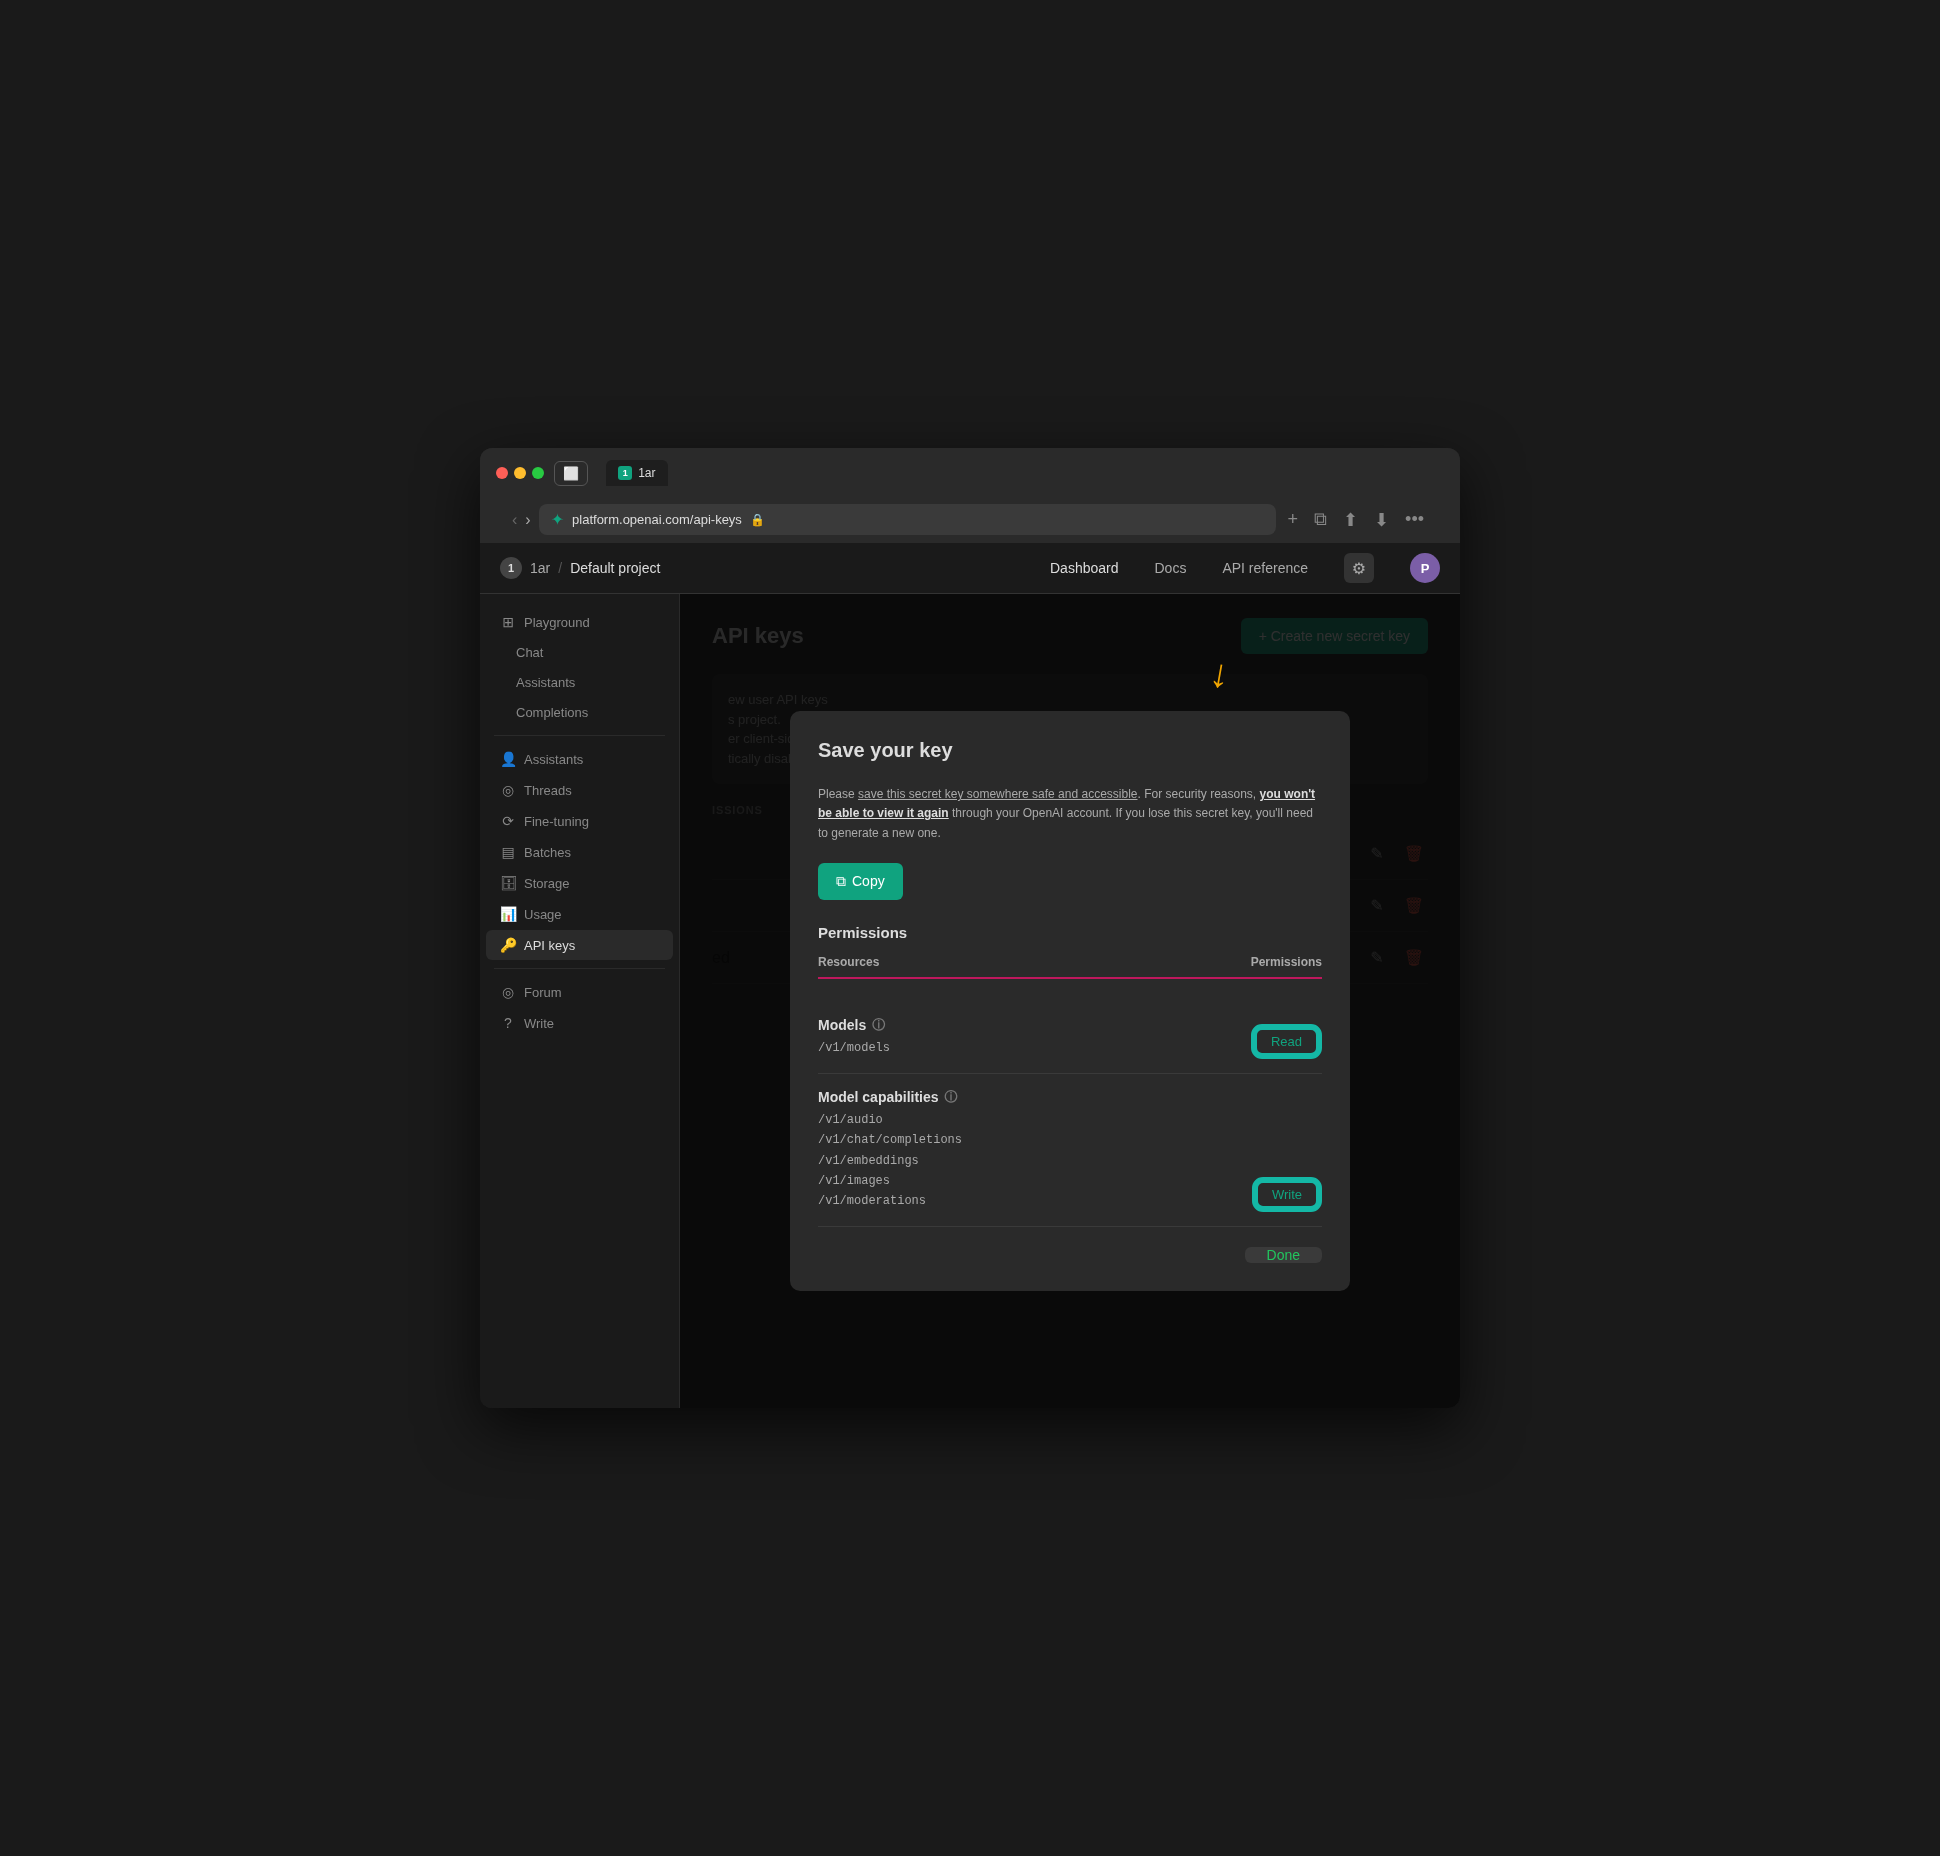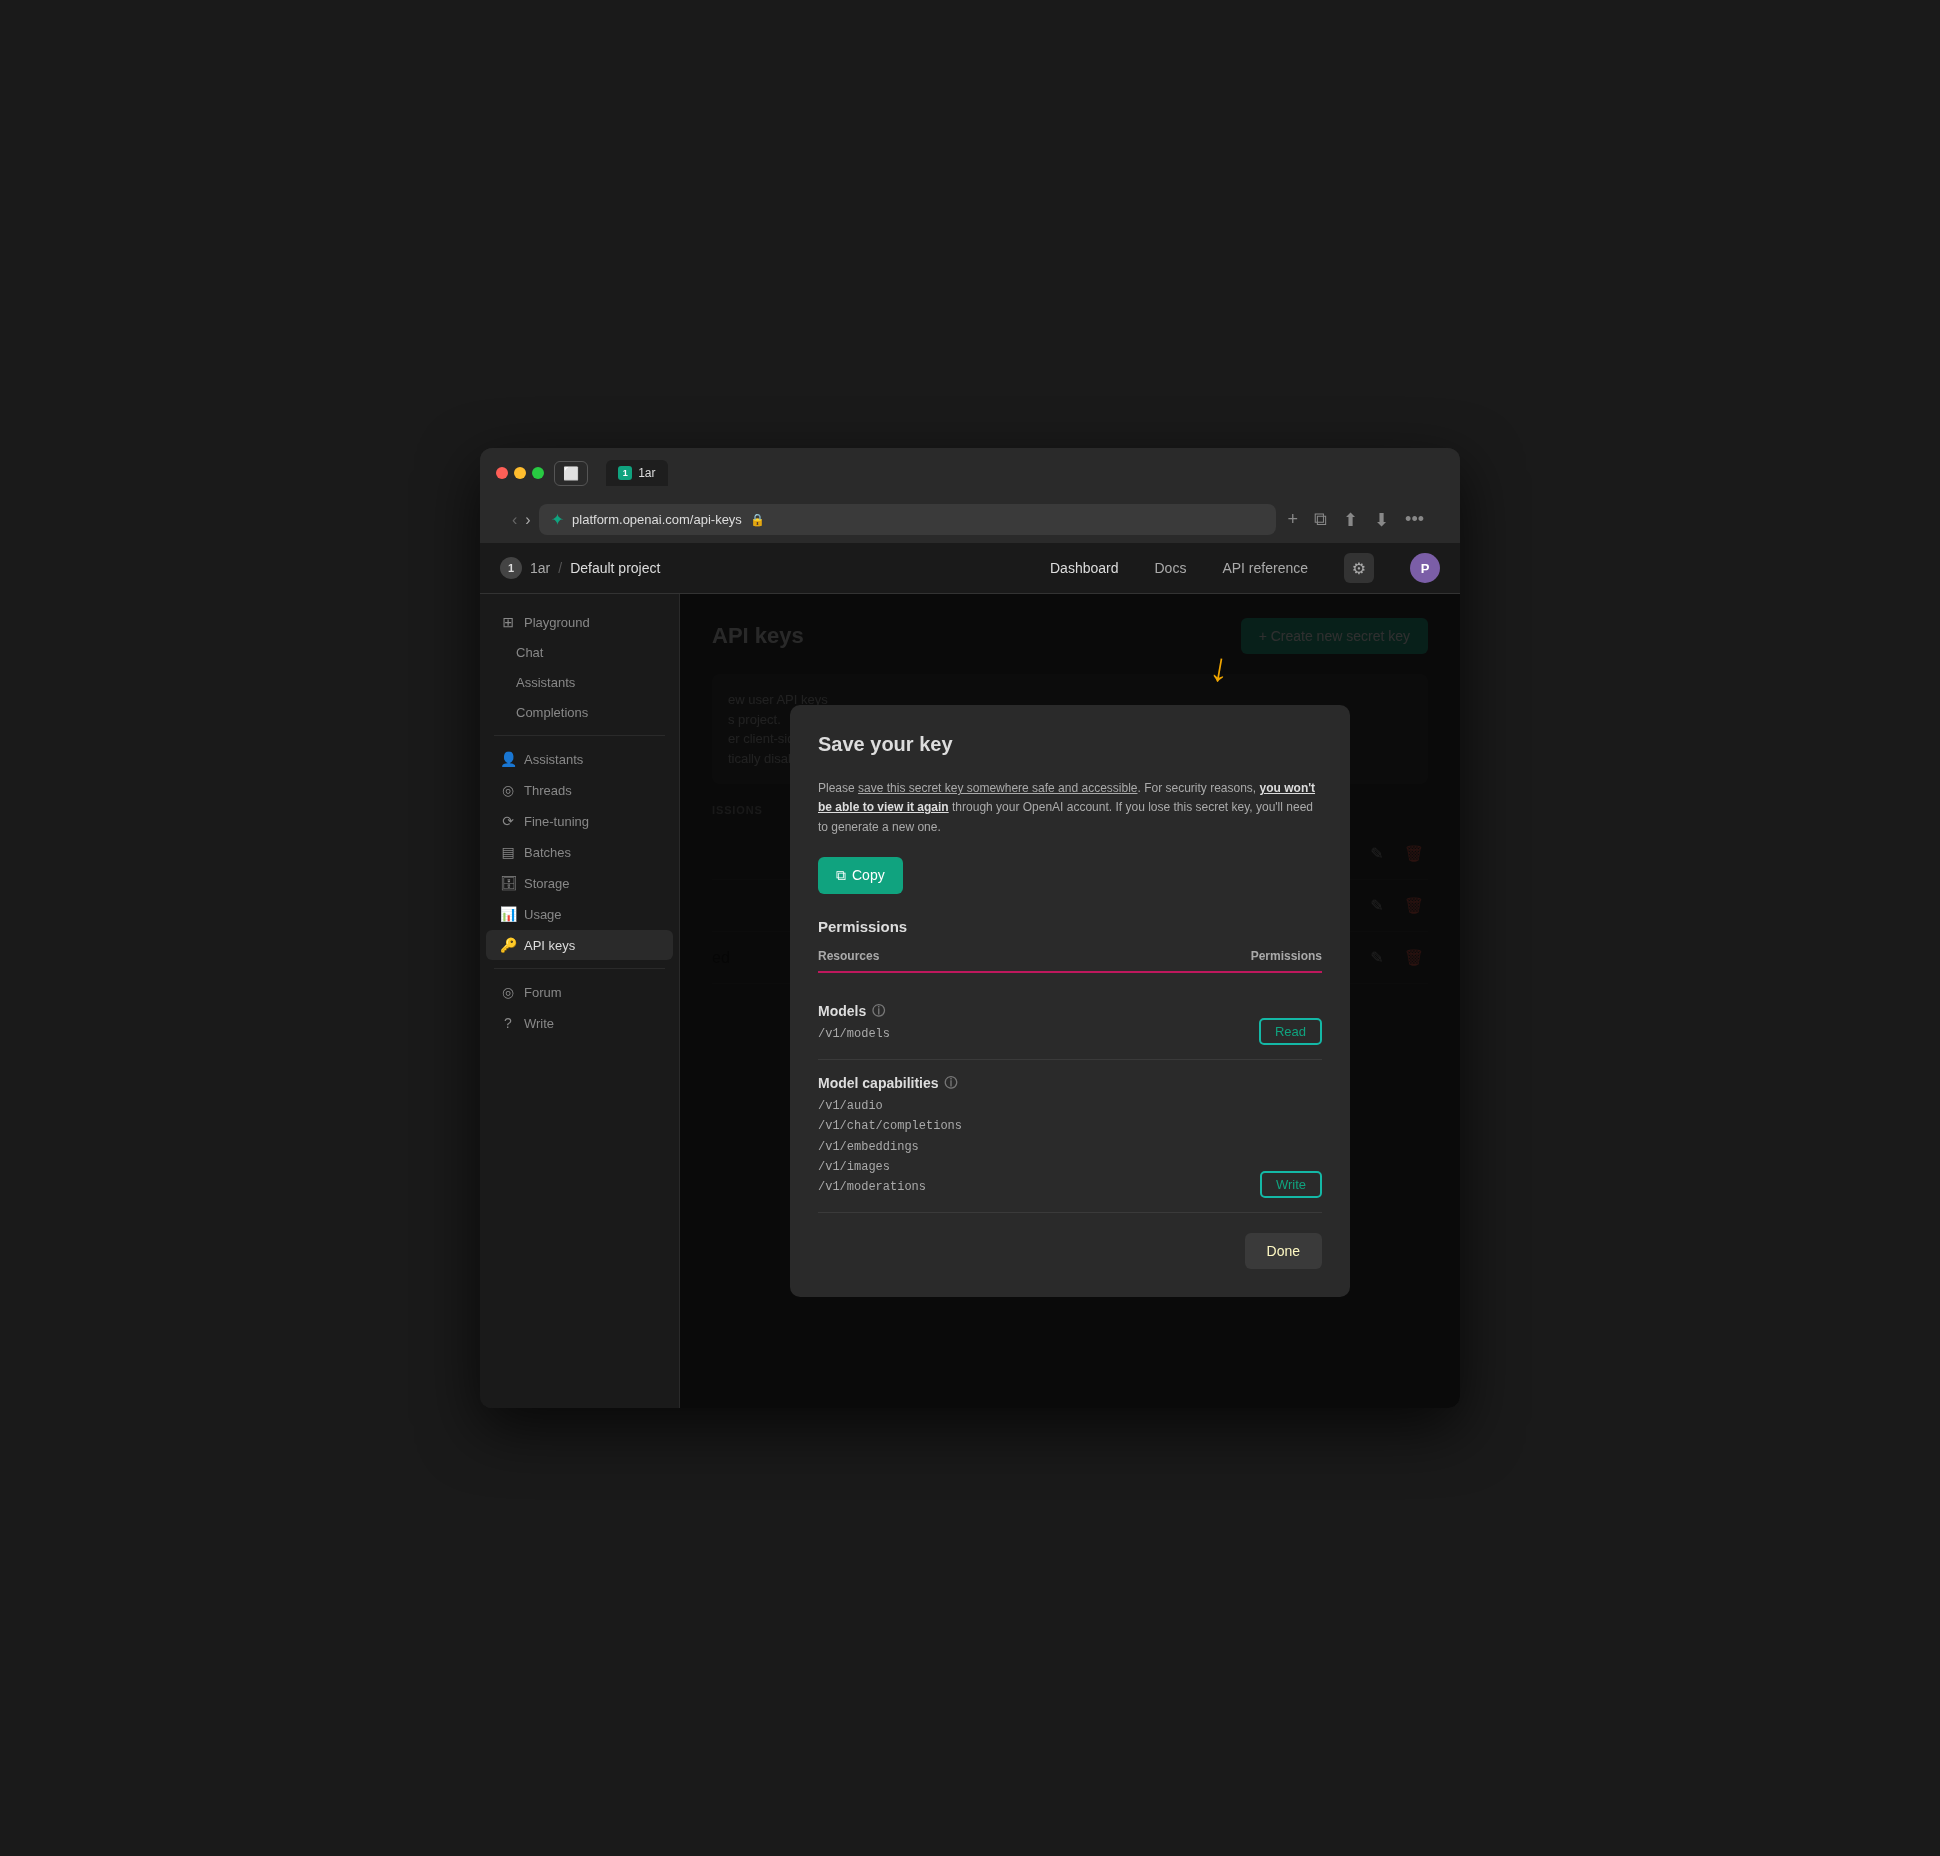--- a/index.html
+++ b/index.html
@@ -422,43 +422,43 @@
     }
     .permission-paths {
       color: #aaa;
       font-size: 12px;
       font-family: 'Courier New', monospace;
       margin-top: 4px;
       line-height: 1.7;
     }
     .permission-badge {
       background: transparent;
-      border: 2px solid #14b8a6;
+      border: 6px solid #14b8a6;
       color: #10a37f;
-      border-radius: 5px;
+      border-radius: 11px;
       padding: 4px 14px;
       font-size: 13px;
       cursor: pointer;
       margin-top: 19px;
     }
     .info-circle {
       color: #777;
       font-size: 13px;
     }
     .modal-footer {
       display: flex;
       justify-content: flex-end;
       margin-top: 20px;
     }
     .done-btn {
       background: #3a3a3a;
-      color: #fef9c3;
+      color: #22c55e;
       border: none;
       border-radius: 6px;
-      padding: 10px 22px;
+      padding: 0 22px;
       font-size: 14px;
       cursor: pointer;
     }
     
     .arrow-annotation {
       position: absolute;
       top: -60px;
       right: 120px;
       font-size: 40px;
       color: #f0a500;

